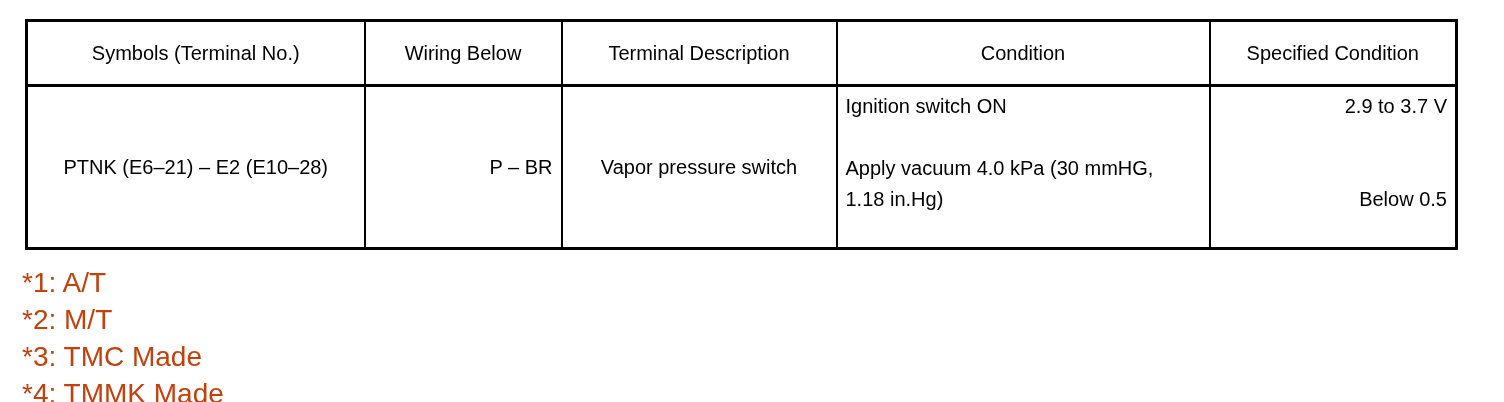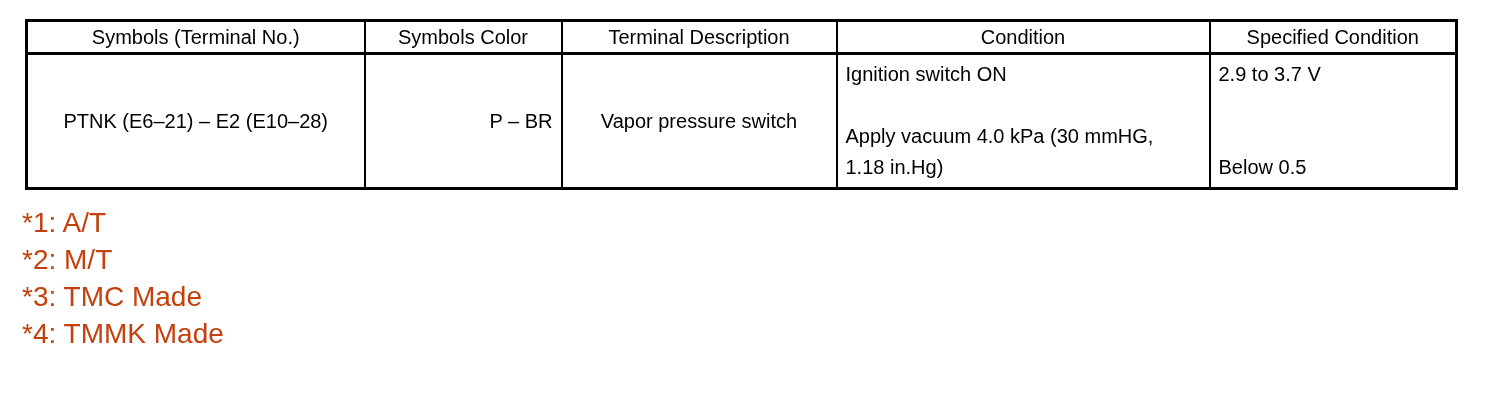--- a/index.html
+++ b/index.html
@@ -21,21 +21,21 @@
     font-size: 20px;
     color: #000000;
   }
   .spec-table th,
   .spec-table td {
     border-left: 2px solid #000000;
     border-right: 2px solid #000000;
     border-top: 3px solid #000000;
     border-bottom: 3px solid #000000;
     font-weight: normal;
-    padding: 0 8px;
+    padding: 16px 8px;
     overflow: hidden;
     margin-left: 44px;
   }
   .spec-table th {
     height: 30px;
     text-align: center;
     vertical-align: middle;
   }
   .row-main td {
     height: 128px;
@@ -44,21 +44,21 @@
     height: 31px;
   }
   td.l { text-align: center; vertical-align: middle; }
   td.c { text-align: right; vertical-align: middle; }
   td.multi {
     vertical-align: top;
     white-space: pre-line;
     line-height: 31px;
     padding-top: 4px;
   }
-  td.multi.c { text-align: left; }
+  td.multi.c { text-align: right; }
   .footnotes {
     margin: 14px 0 0 22px;
     font-size: 28px;
     line-height: 37px;
     color: #c2410c;
   }
 </style>
 </head>
 <body>
 
@@ -66,21 +66,21 @@
   <colgroup>
     <col style="width:338px">
     <col style="width:197px">
     <col style="width:275px">
     <col style="width:373px">
     <col style="width:247px">
   </colgroup>
   <thead>
     <tr>
       <th>Symbols (Terminal No.)</th>
-      <th>Symbols Color</th>
+      <th>Wiring Below</th>
       <th>Terminal Description</th>
       <th>Condition</th>
       <th>Specified Condition</th>
     </tr>
   </thead>
   <tbody>
     <tr class="row-main">
       <td class="l">PTNK (E6–21) – E2 (E10–28)</td>
       <td class="c">P – BR</td>
       <td class="l">Vapor pressure switch</td>

